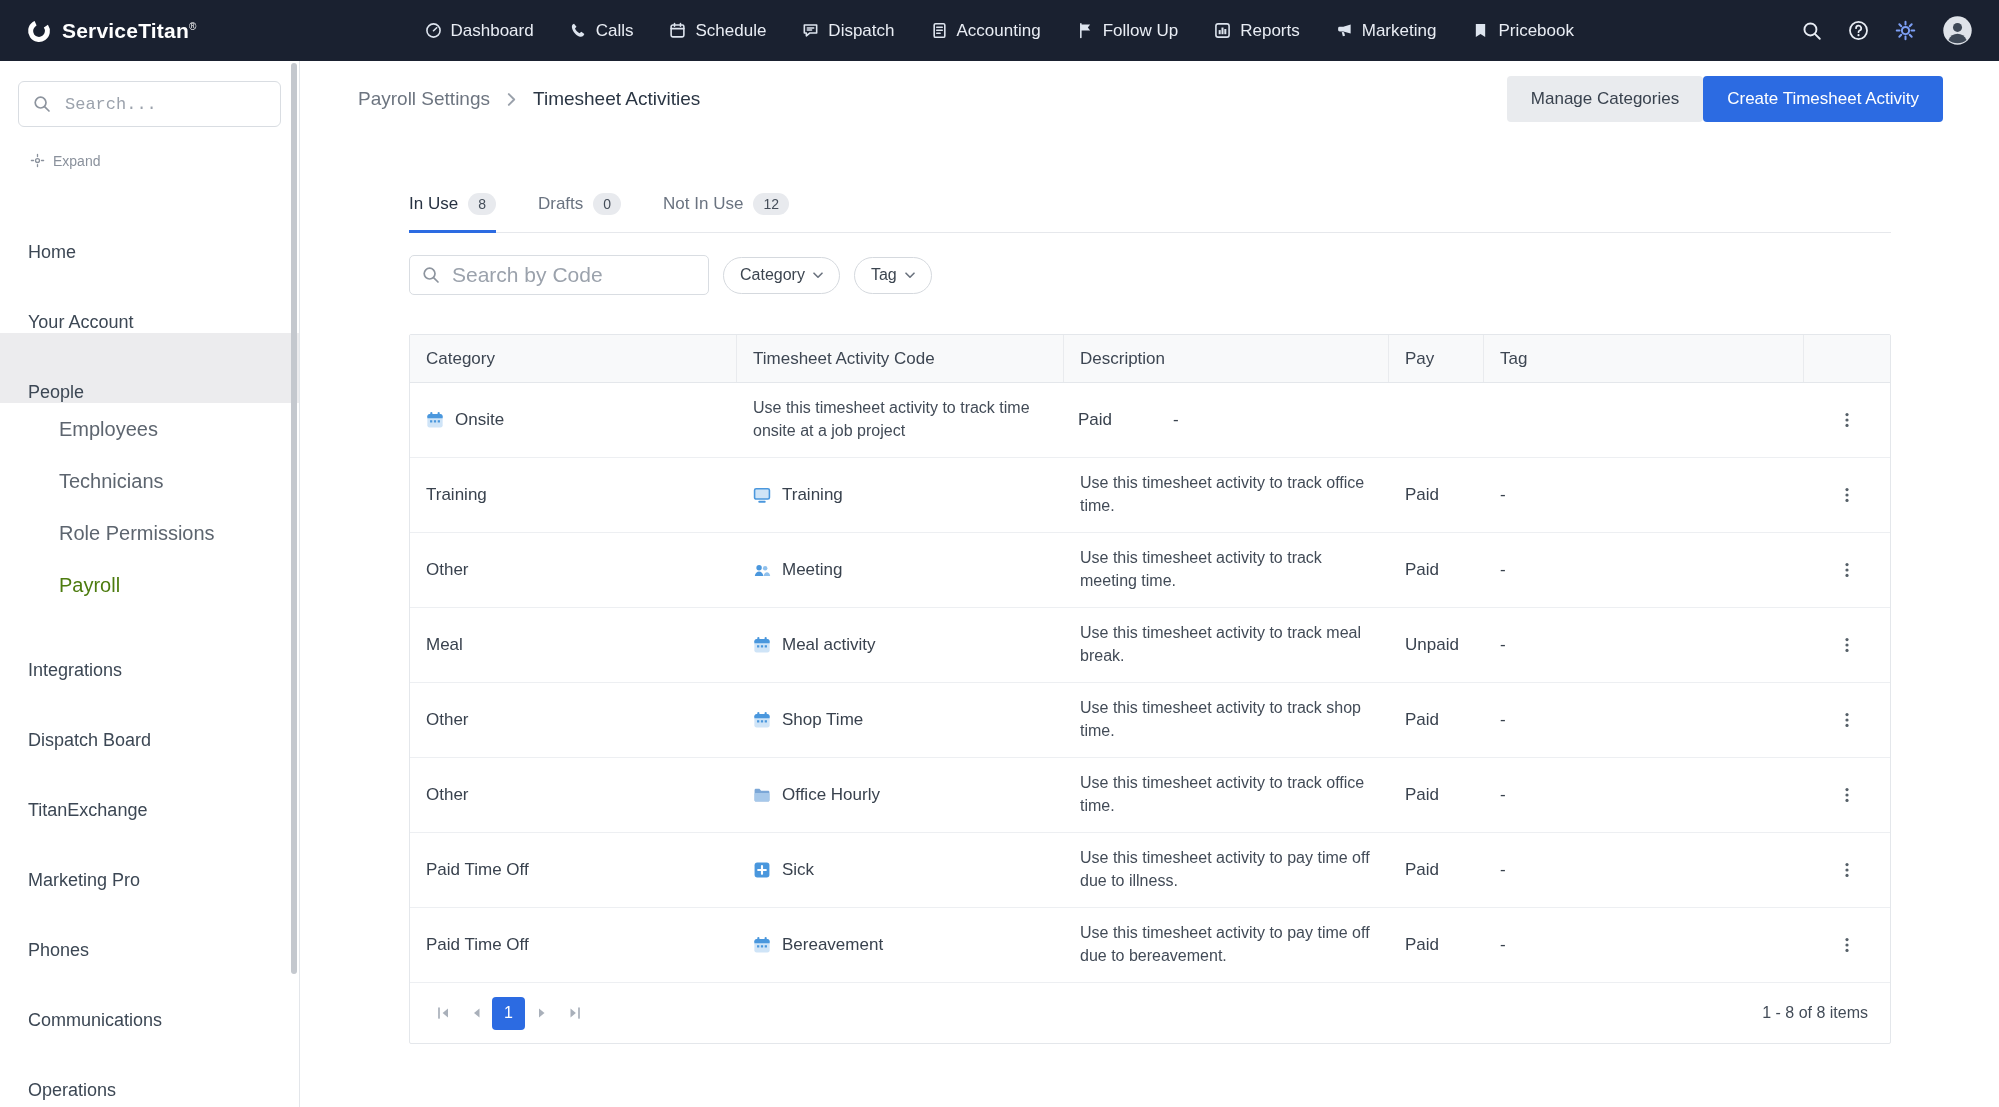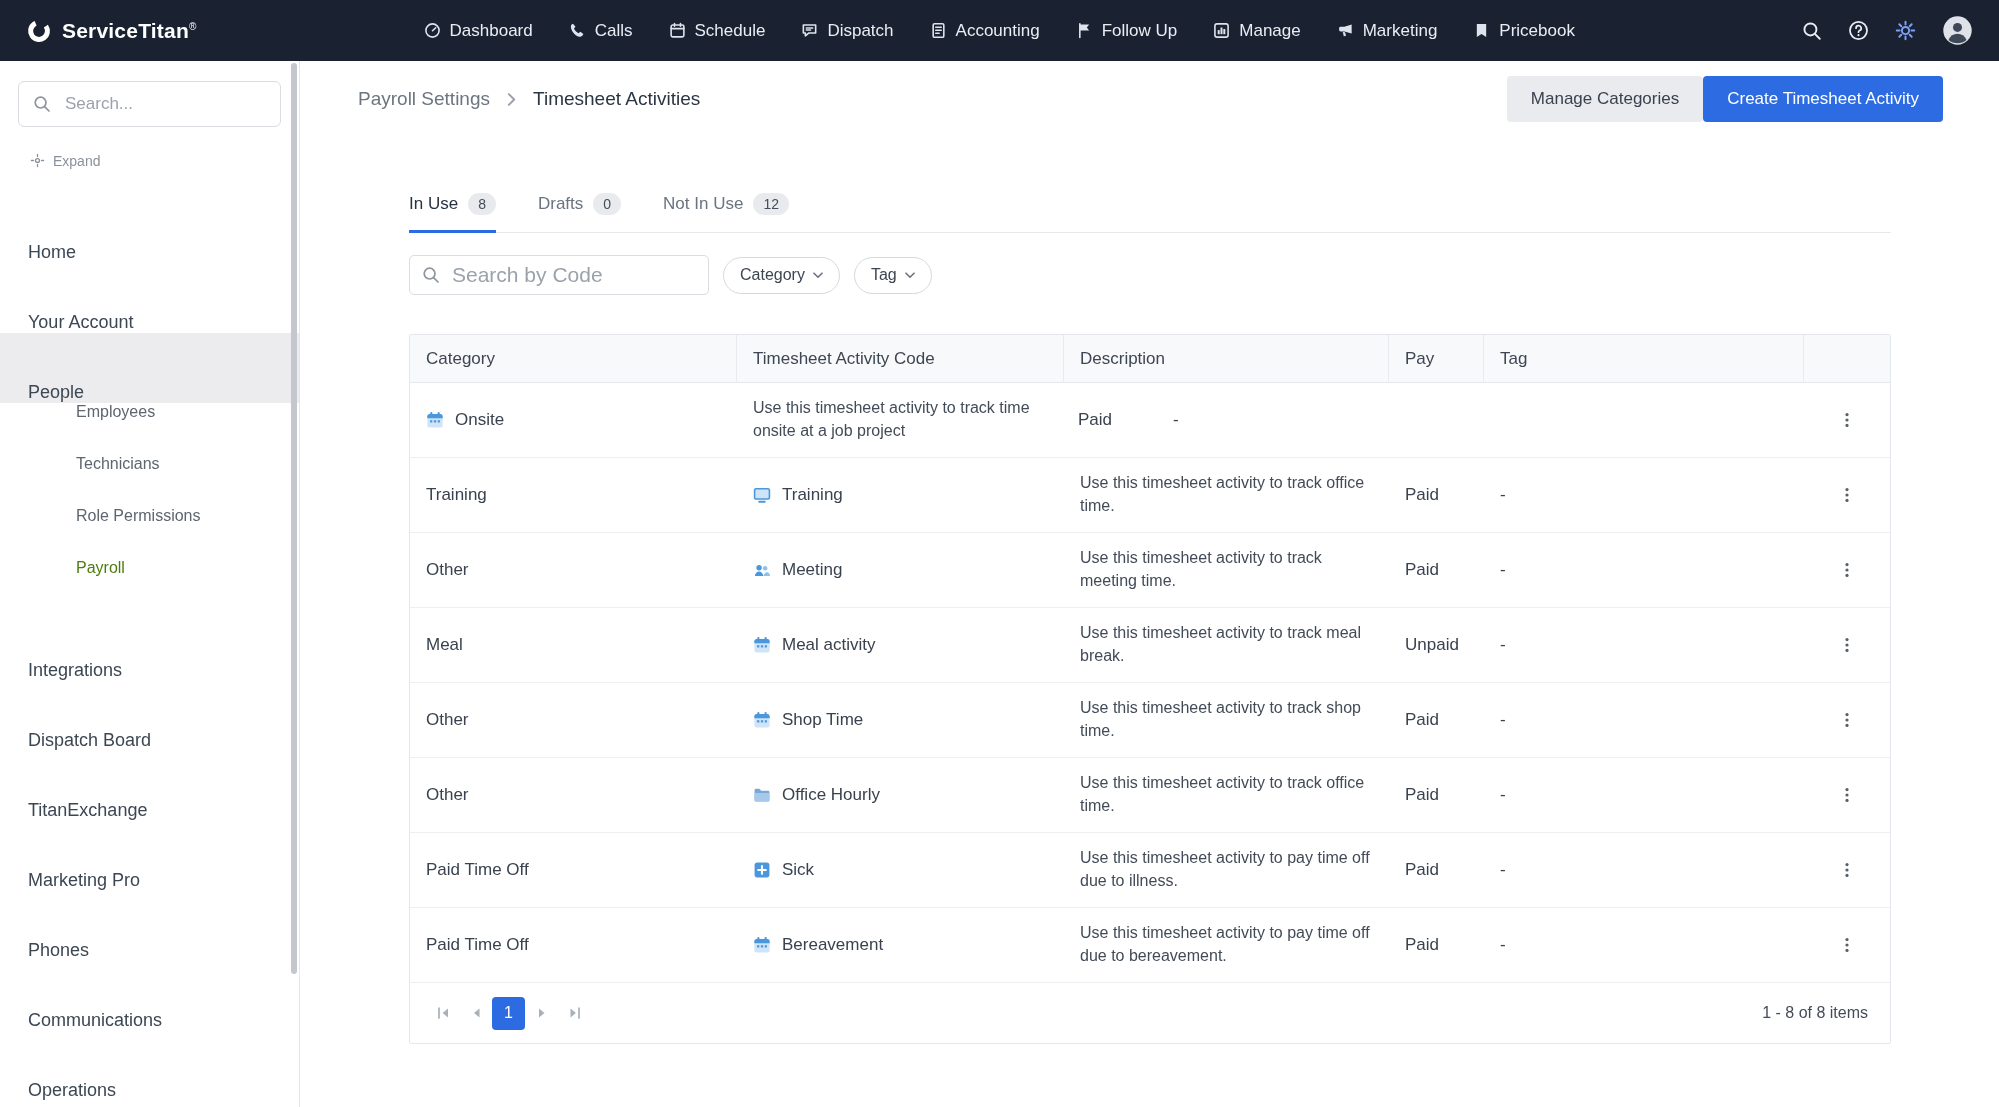--- a/index.html
+++ b/index.html
@@ -16,28 +16,28 @@
 .nav-items{display:flex;align-items:center;gap:36px;margin:0 auto}
 .nav-item{display:flex;align-items:center;gap:9px;font-size:17px;color:#e9edf4;cursor:pointer;white-space:nowrap}
 .nav-item svg{color:#dde4ee}
 .nav-right{display:flex;align-items:center;gap:26px}
 .icon-btn{background:none;border:none;color:#e9edf4;display:flex;cursor:pointer;padding:0}
 
 
 .layout{display:flex;height:1046px}
 .sidebar{width:300px;border-right:1px solid #e3e6ea;position:relative;flex-shrink:0;background:#fff;overflow:hidden}
 .sb-search{margin:20px 18px 0;position:relative}
-.sb-search input{width:100%;height:46px;border:1px solid #d9dde2;border-radius:6px;padding:0 14px 0 46px;font-size:17px;color:#3c4550;outline:none;font-family:Liberation Sans, sans-serif;background:#fff}
+.sb-search input{width:100%;height:46px;border:1px solid #d9dde2;border-radius:6px;padding:0 14px 0 46px;font-size:17px;color:#3c4550;outline:none;font-family:Liberation Mono, monospace;background:#fff}
 .sb-search input::placeholder{color:#9ba2ac}
 .sb-search .mag{position:absolute;left:15px;top:14px}
 .expand{display:flex;align-items:flex-start;gap:8px;margin:26px 0 0 30px;color:#8a919c;font-size:14px;cursor:pointer;background:none;border:none}
 .sb-list{margin-top:24px}
 .sb-item{height:70px;display:flex;align-items:flex-end;padding-left:28px;font-size:18px;color:#3c4754;cursor:pointer}
 .sb-item.selected{background:#ececee}
-.sb-sub-item{height:52px;display:flex;align-items:flex-start;padding-left:76px;font-size:16px;color:#5d656f;cursor:pointer}
+.sb-sub-item{height:52px;display:flex;align-items:center;padding-left:59px;font-size:20px;color:#5d656f;cursor:pointer}
 .sb-sub-item.active{color:#4d7c0f}
 .sb-scroll{position:absolute;top:2px;right:2px;width:6px;height:99%;}
 .sb-scroll .thumb{width:6px;height:88%;background:#c4c8ce;border-radius:3px}
 
 
 .main{flex:1;min-width:0}
 .page-header{display:flex;align-items:center;margin-top:10px;height:56px;padding:0 56px 0 58px}
 .breadcrumb{display:flex;align-items:center;gap:16px;font-size:19px}
 .bc-parent{color:#6d7580;cursor:pointer}
 .bc-current{color:#2b3644}
@@ -151,21 +151,21 @@
       </div>
       <div class="nav-item">
         <span>
             <svg width="17" height="17" viewBox="0 0 16 16">
               <rect x="1.8" y="1.8" width="12.4" height="12.4" rx="2" fill="none" stroke="currentColor" stroke-width="1.5"></rect>
               <rect x="4.4" y="7.6" width="1.9" height="3.9" fill="currentColor"></rect>
               <rect x="7.05" y="5.2" width="1.9" height="6.3" fill="currentColor"></rect>
               <rect x="9.7" y="6.6" width="1.9" height="4.9" fill="currentColor"></rect>
             </svg>
           </span>
-        <span>Manage</span>
+        <span>Reports</span>
       </div>
       <div class="nav-item">
         <span>
             <svg width="17" height="17" viewBox="0 0 16 16">
               <path d="M13.8 2.4v8.4L6.9 9H3.4A1.4 1.4 0 0 1 2 7.6V5.9a1.4 1.4 0 0 1 1.4-1.4h3.5z" fill="currentColor"></path>
               <path d="M5.4 9.4l1 4.1 2.1-.5-.9-3.4z" fill="currentColor"></path>
             </svg>
           </span>
         <span>Marketing</span>
       </div>

